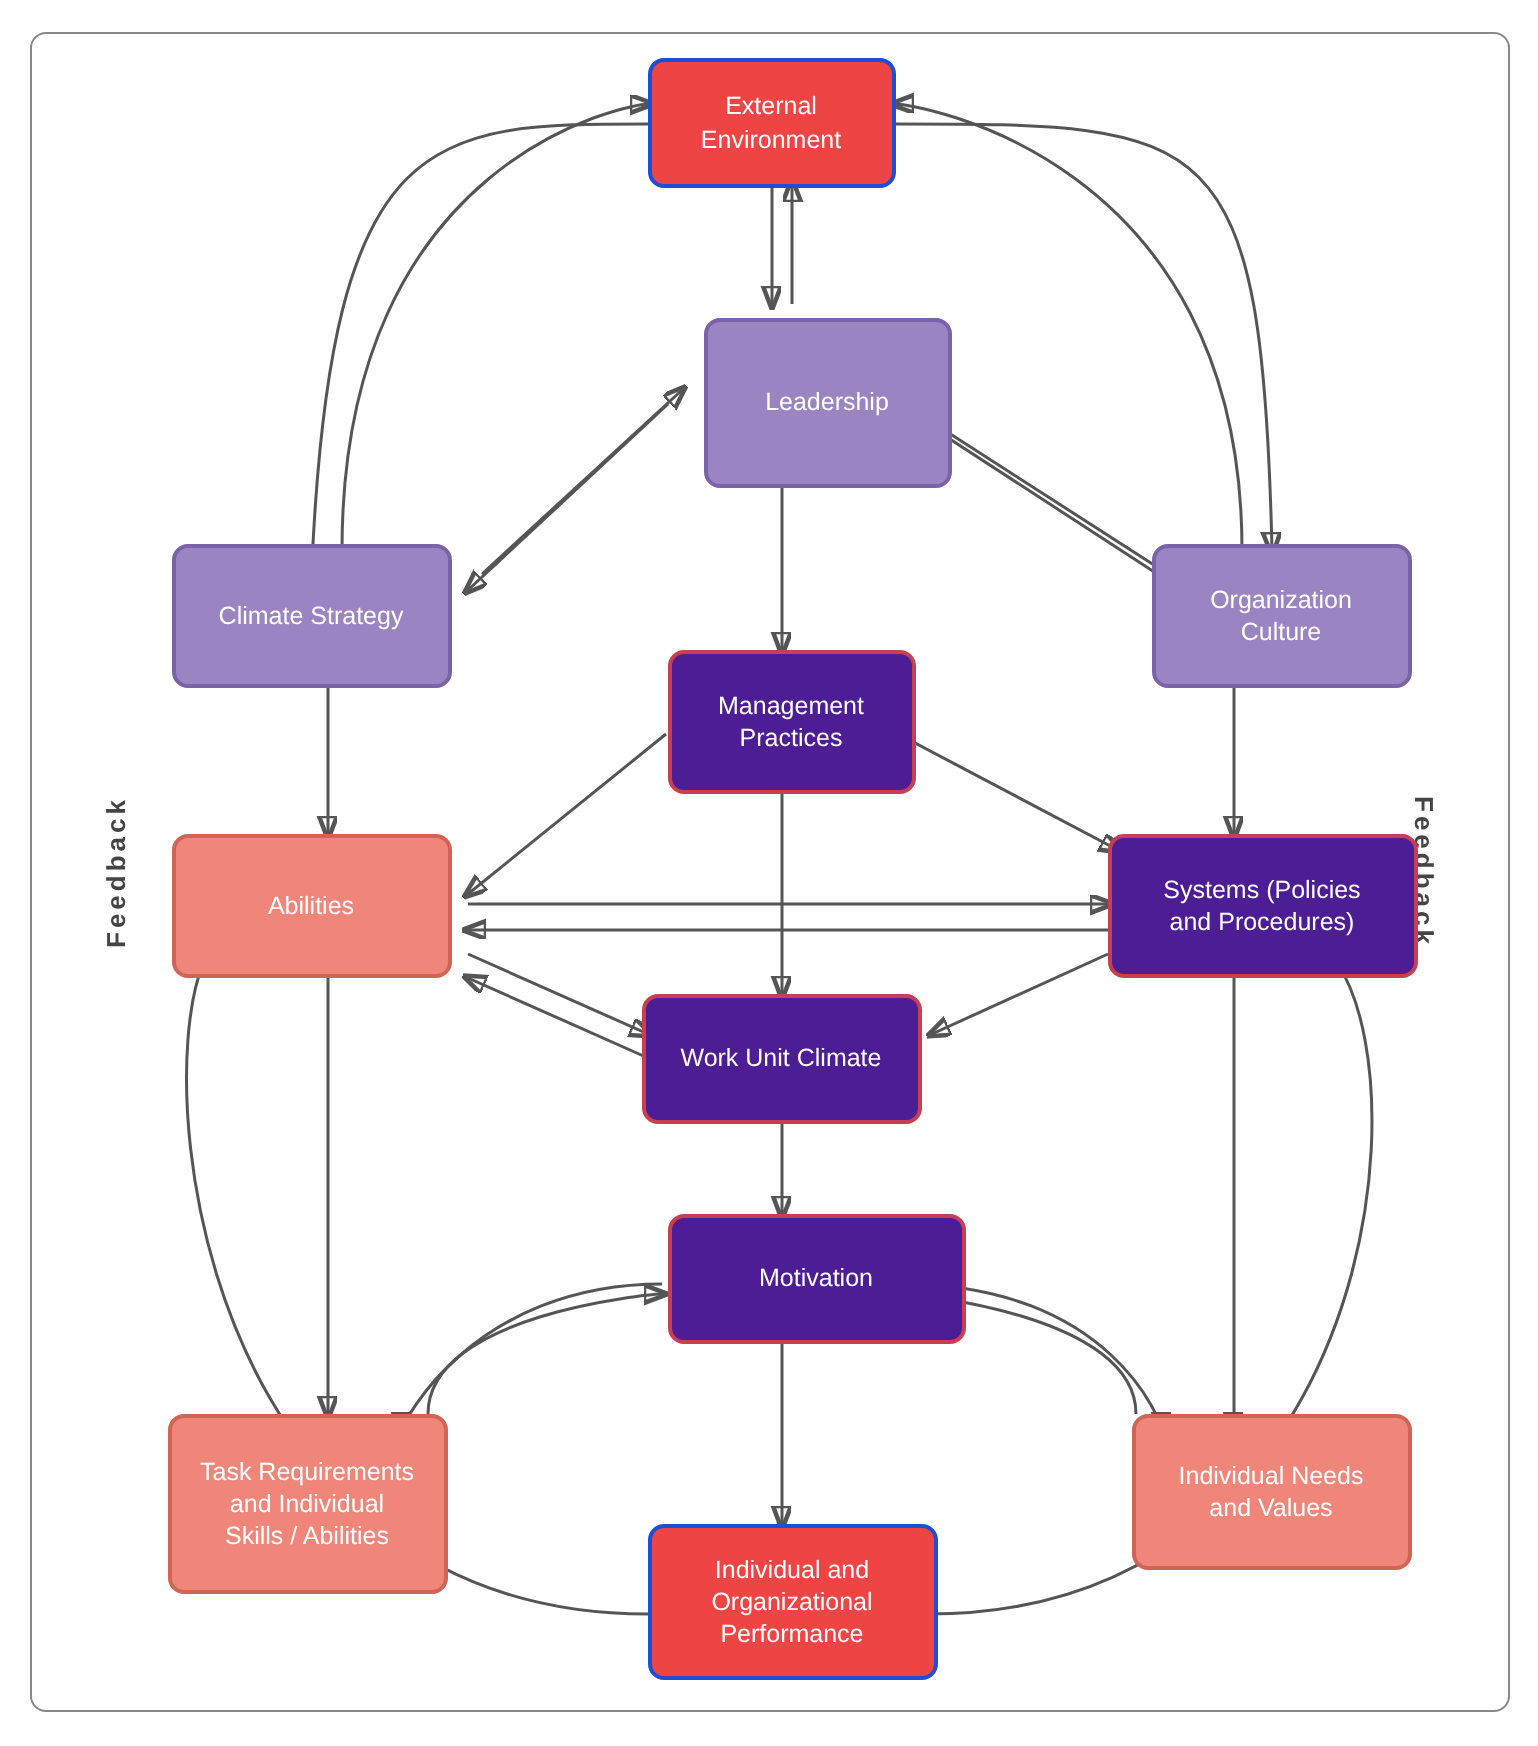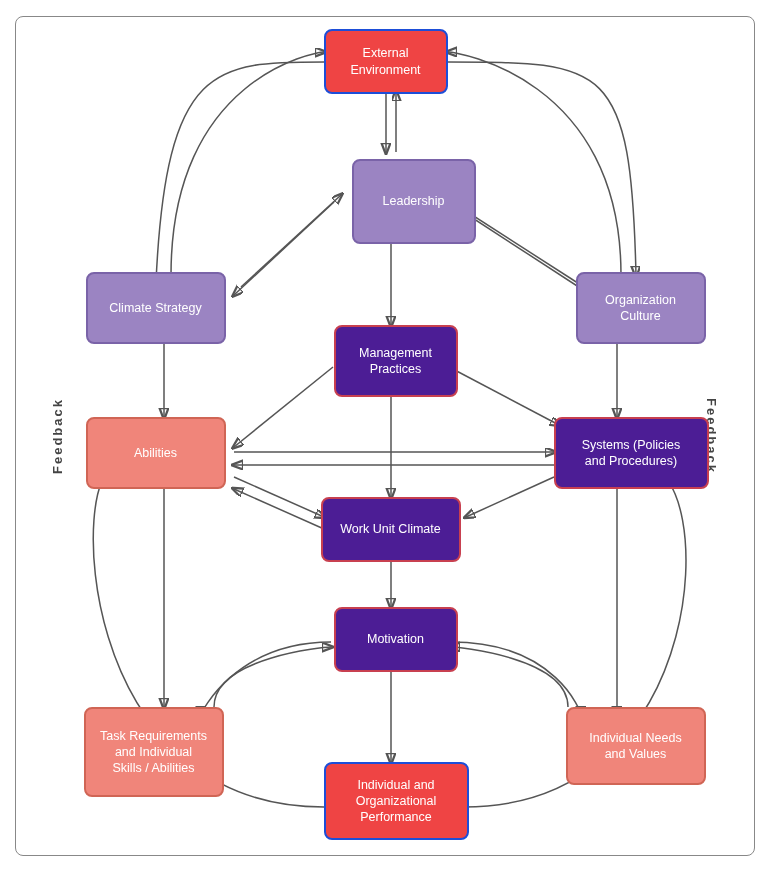--- a/index.html
+++ b/index.html
@@ -180,21 +180,21 @@
   </div>
 
   <div class="node node-pink" style="left:538px; top:400px; width:155px; height:72px;">
     <span>Systems (Policies<br>and Procedures)</span>
   </div>
 
   <div class="node node-pink" style="left:305px; top:480px; width:140px; height:65px;">
     <span>Work Unit Climate</span>
   </div>
 
-  <div class="node node-pink" style="left:318px; top:590px; width:124px; height:65px;">
+  <div class="node node-pink" style="left:318px; top:590px; width:149px; height:65px;">
     <span>Motivation</span>
   </div>
 
   <div class="node node-salmon" style="left:68px; top:690px; width:140px; height:90px;">
     <span>Task Requirements<br>and Individual<br>Skills / Abilities</span>
   </div>
 
   <div class="node node-salmon" style="left:550px; top:690px; width:140px; height:78px;">
     <span>Individual Needs<br>and Values</span>
   </div>

